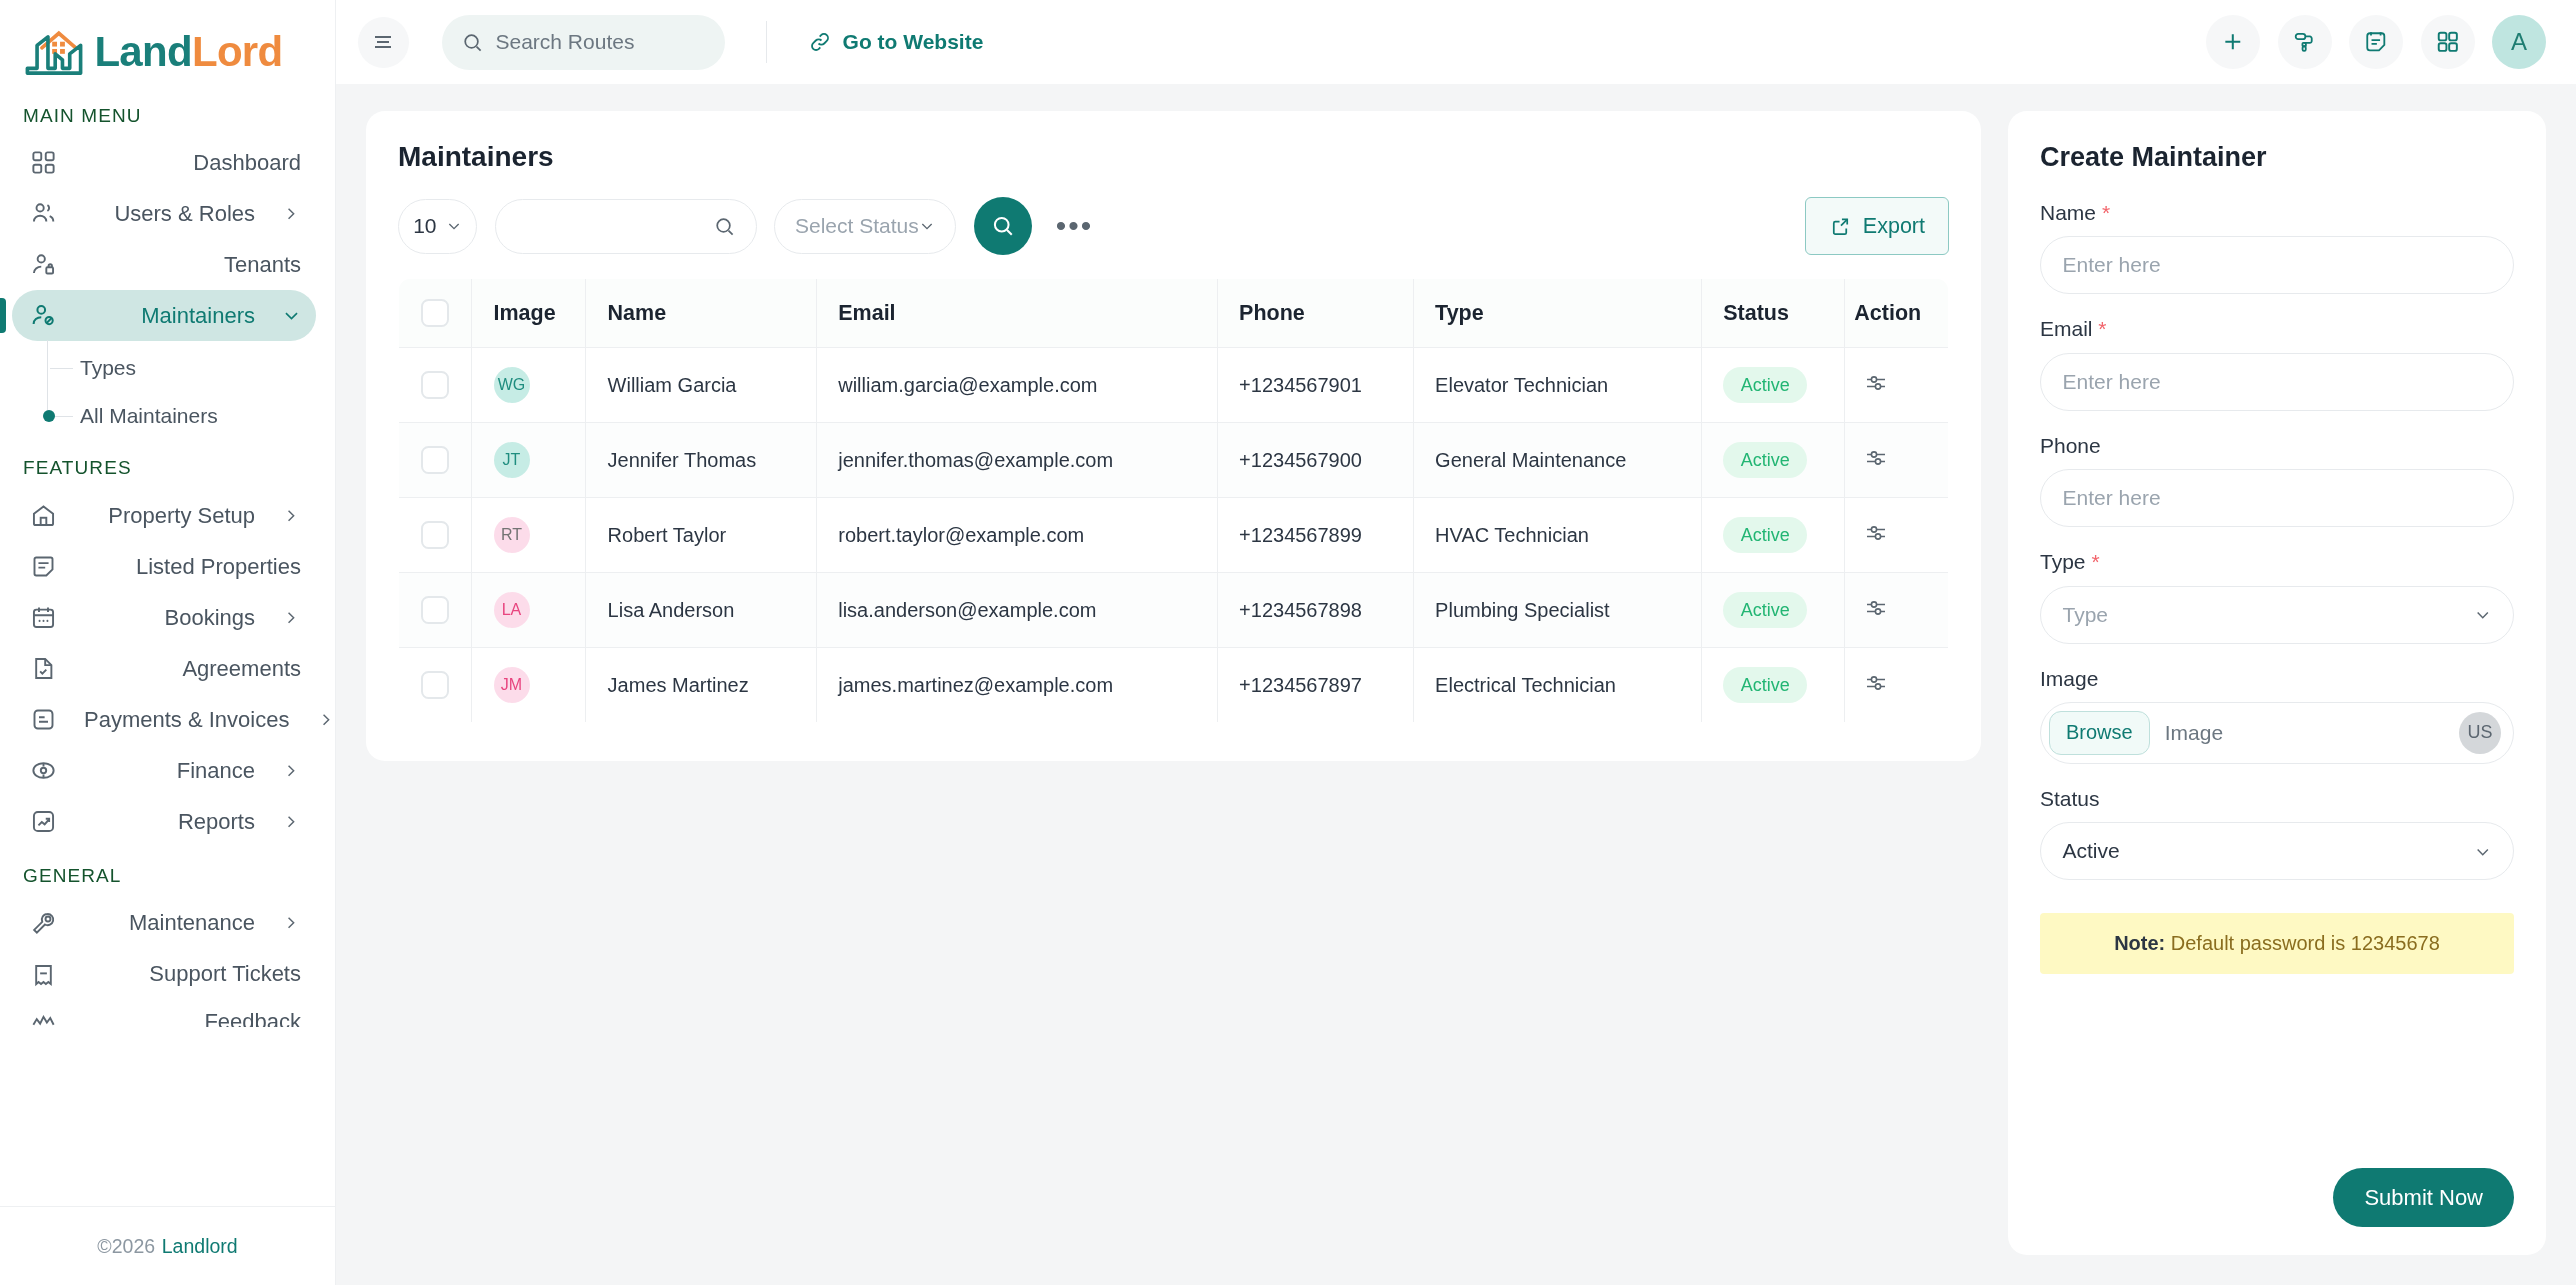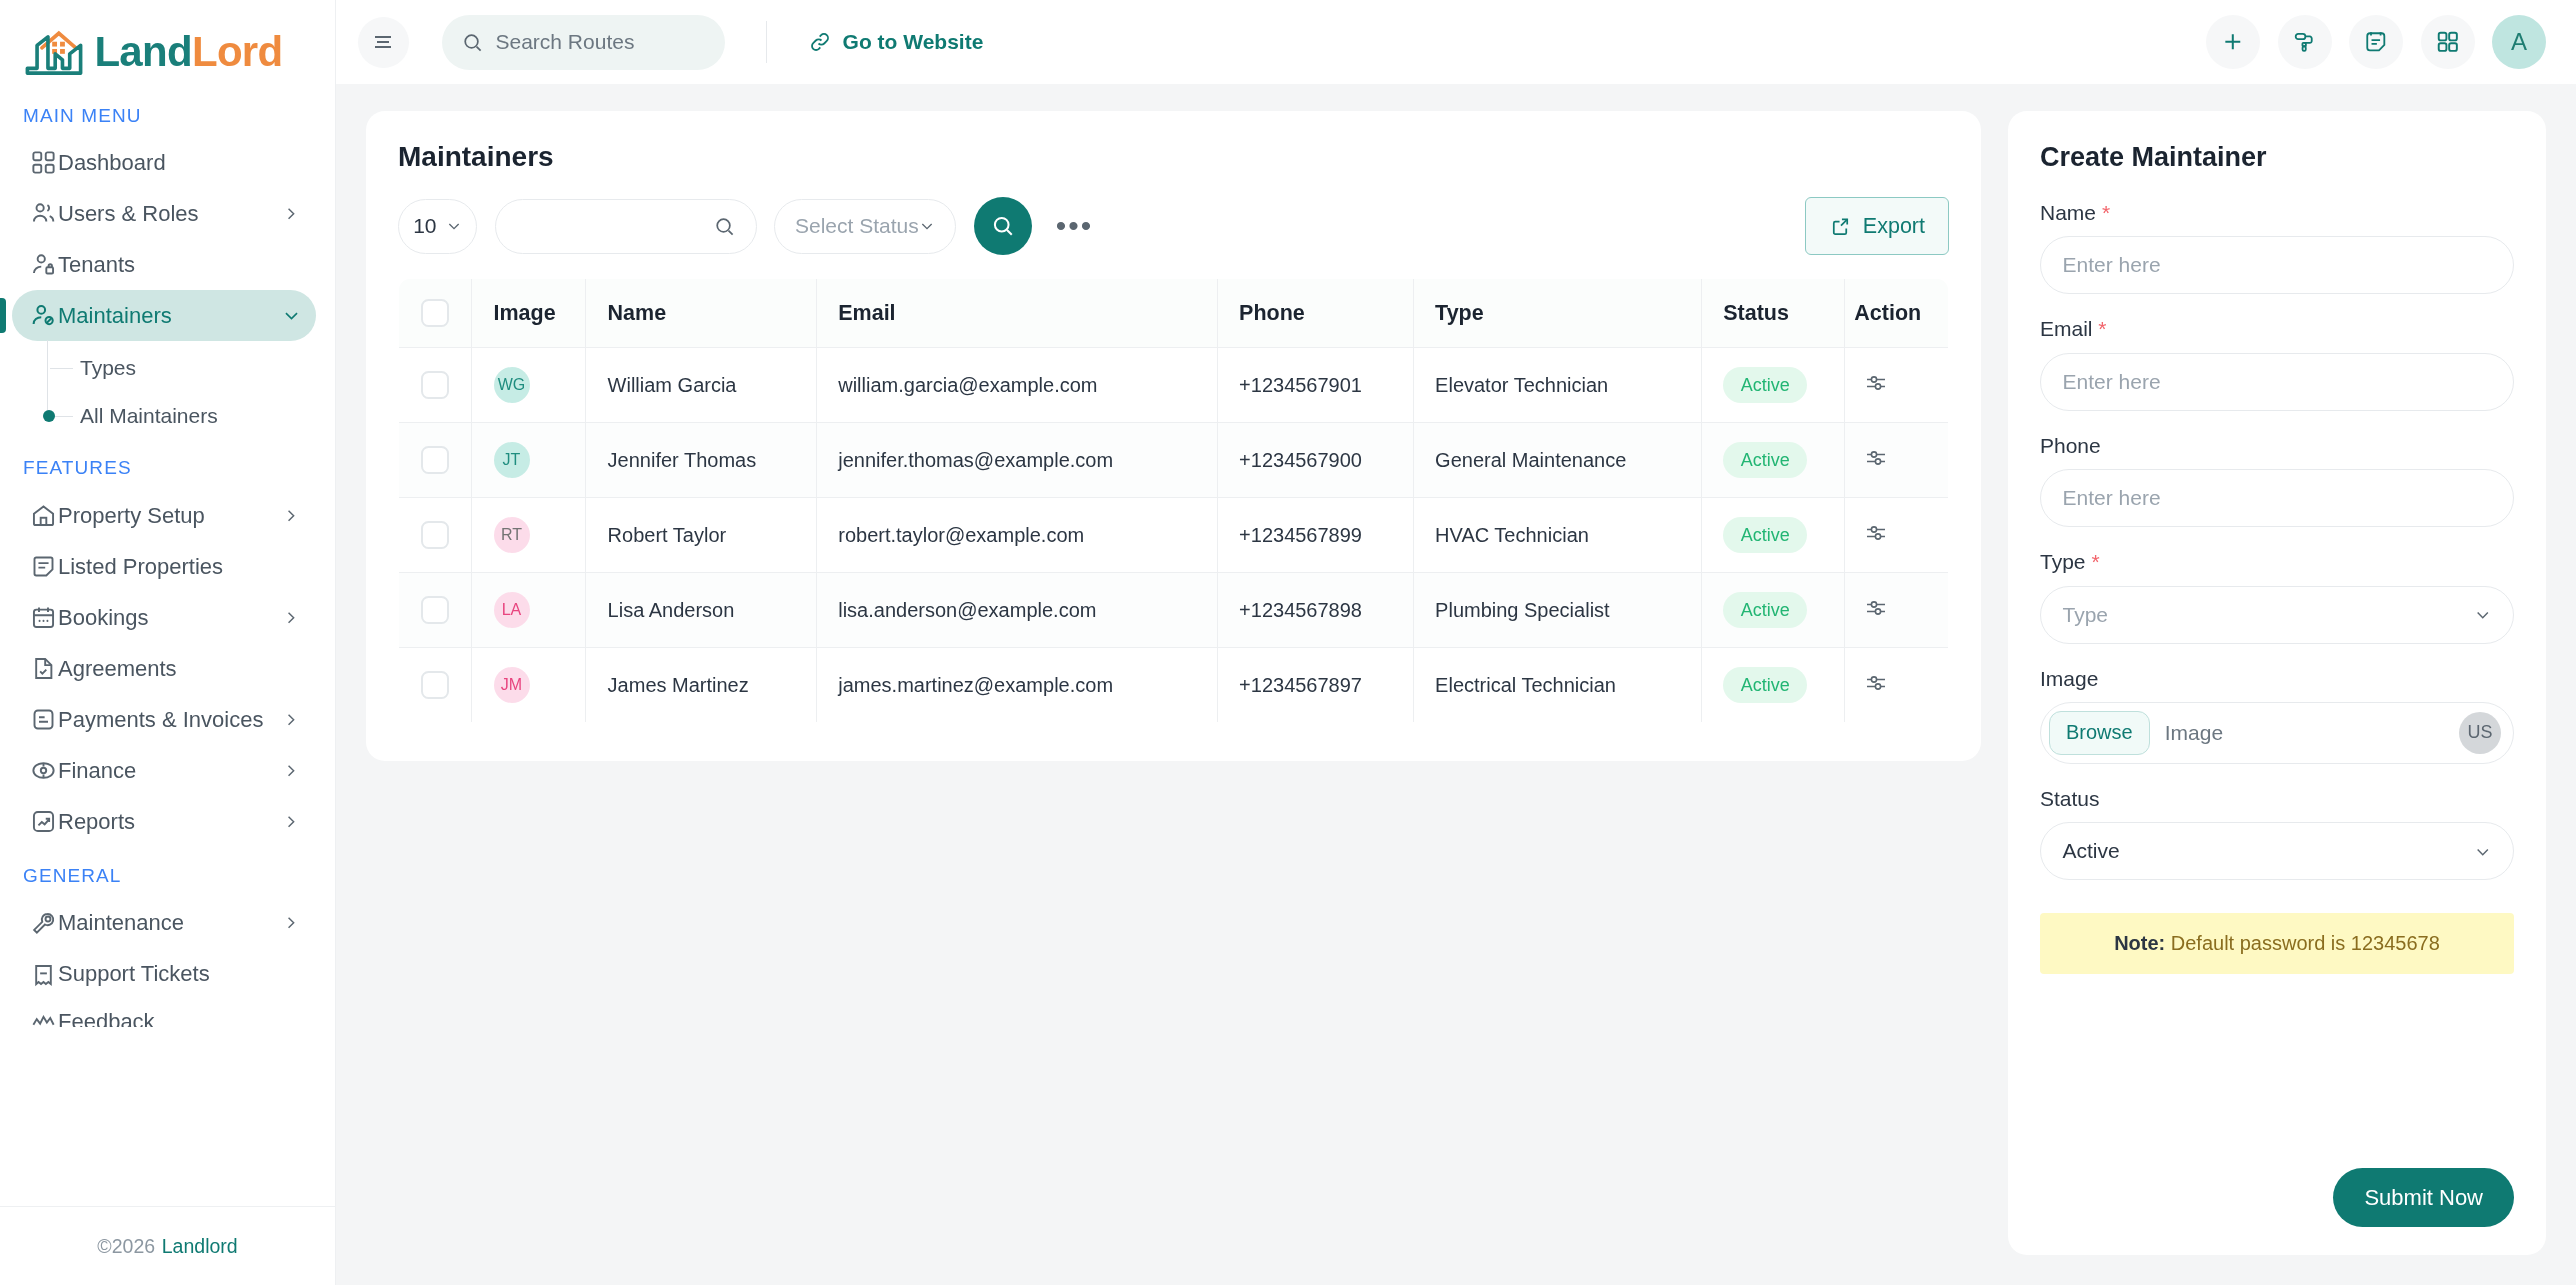--- a/index.html
+++ b/index.html
@@ -18,27 +18,27 @@
     display: flex; flex-direction: column; position: relative;
   }
   .logo-wrap { padding: 17.5px 0 0 23px; height: 87px; display: flex; align-items: center; gap: 9.4px; }
   .logo-mark { width: 62px; height: 52px; flex: none; }
   .logo-text { font-size: 42px; font-weight: 700; letter-spacing: -0.7px; line-height: 1; }
   .logo-land { color: #1a7f7a; }
   .logo-lord { color: #ef8b3f; }
 
   .nav-scroll { flex: 1; overflow: hidden; padding-bottom: 6.7px; }
   .section-label {
-    font-size: 19px; color: #3b82f6; letter-spacing: 1.1px;
+    font-size: 19px; color: #14532d; letter-spacing: 1.1px;
     padding: 17.5px 0 10.8px 23px; font-weight: 400;
   }
   .nav-item {
-    display: flex; align-items: center; gap: 0;
+    display: flex; align-items: center; gap: 26px;
     height: 51px; margin: 0 19px 0 12px; padding: 0 15px 0 16px;
-    border-radius: 40px; cursor: pointer; position: relative;
+    border-radius: 40px; cursor: pointer; position: relative; text-align: right;
   }
   .nav-item .ico { width: 30px; height: 30px; flex: none; display: flex; align-items: center; justify-content: center; }
   .nav-item .lbl { font-size: 22px; color: #4a5560; font-weight: 400; flex: 1; white-space: nowrap; }
   .nav-item .chev { width: 20px; height: 20px; flex: none; display: flex; align-items: center; justify-content: center; }
   .nav-item.active { background: #cfe6e3; }
   .nav-item.active .lbl { color: #0f7a72; font-weight: 500; }
   .nav-item.active::before {
     content: ""; position: absolute; left: -12px; top: 8px;
     width: 6px; height: 35px; background: #0f7a72; border-radius: 0 4px 4px 0;
   }

